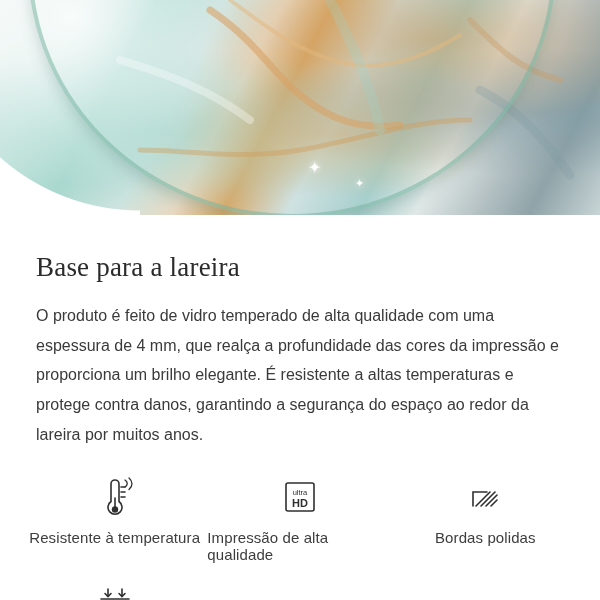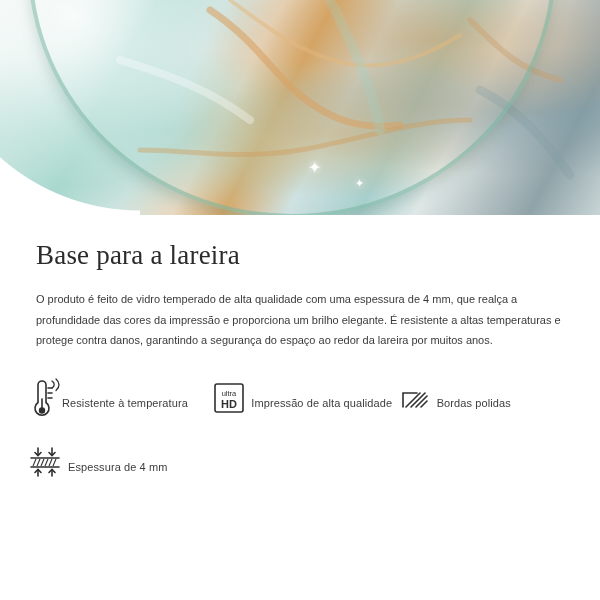--- a/index.html
+++ b/index.html
@@ -81,65 +81,65 @@
   .sparkle {
     position: absolute;
     color: #ffffff;
     font-size: 16px;
     line-height: 1;
     text-shadow: 0 0 6px rgba(255,255,255,0.9);
   }
 
   
   .content {
-    padding: 22px 36px 0 36px;
+    padding: 34px 36px 0 36px;
   }
   .headline {
     font-family: "Liberation Serif", serif;
     font-size: 27px;
     line-height: 1.34;
     color: #2b2b2b;
     font-weight: 400;
     margin: 0 0 16px 0;
     letter-spacing: 0.2px;
   }
   .headline .line2 {
     display: block;
   }
   .body-copy {
     font-family: "Liberation Sans", sans-serif;
-    font-size: 11px;
+    font-size: 16px;
     line-height: 1.85;
     color: #3a3a3a;
     margin: 0;
     max-width: 540px;
   }
 
   
   .features {
     margin-top: 26px;
     padding: 0 22px;
     display: grid;
     grid-template-columns: repeat(3, 1fr);
     grid-row-gap: 18px;
   }
   .feature {
     display: flex;
-    flex-direction: row;
+    flex-direction: column;
     align-items: center;
   }
   .feature-icon {
     height: 46px;
     display: flex;
     align-items: center;
     justify-content: center;
   }
   .feature-label {
     margin-top: 8px;
-    font-size: 11px;
+    font-size: 15px;
     color: #3d3d3d;
     letter-spacing: 0.1px;
   }
   svg { display: block; }
 </style>
 </head>
 <body>
 
 <div class="page">
 

